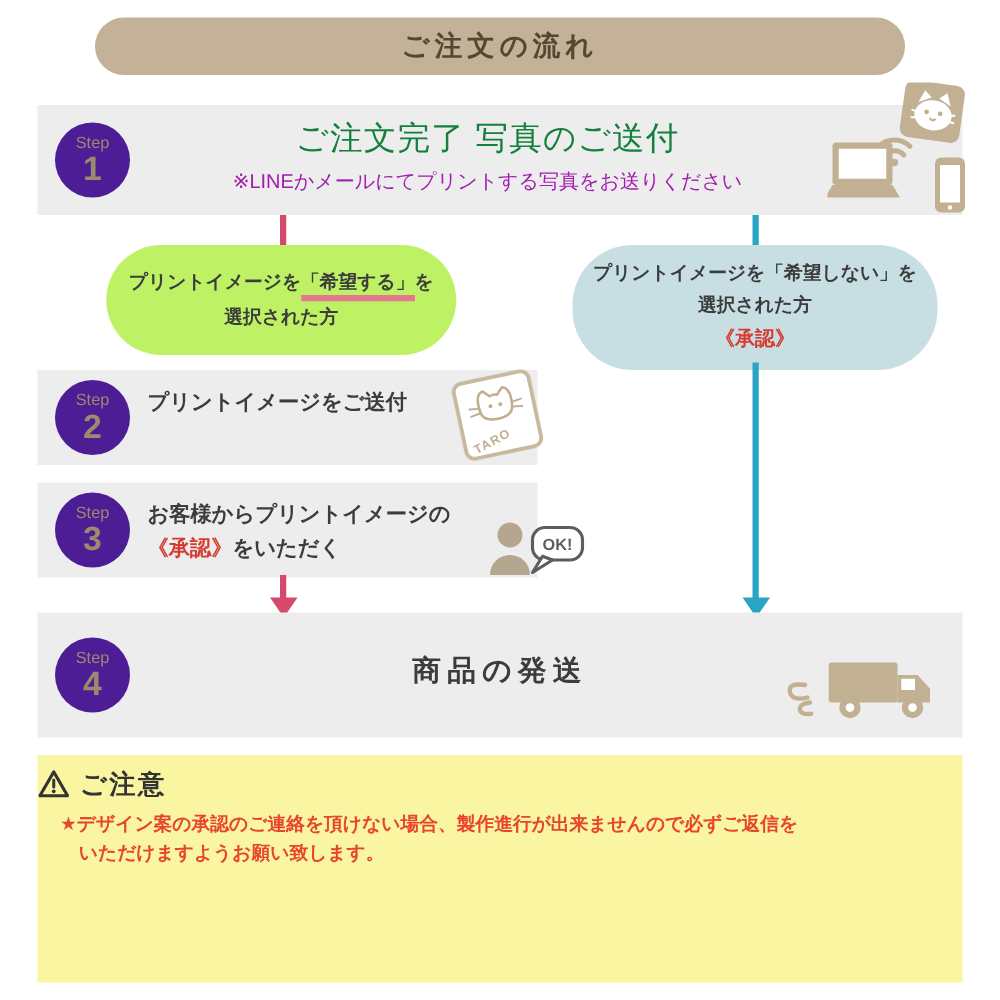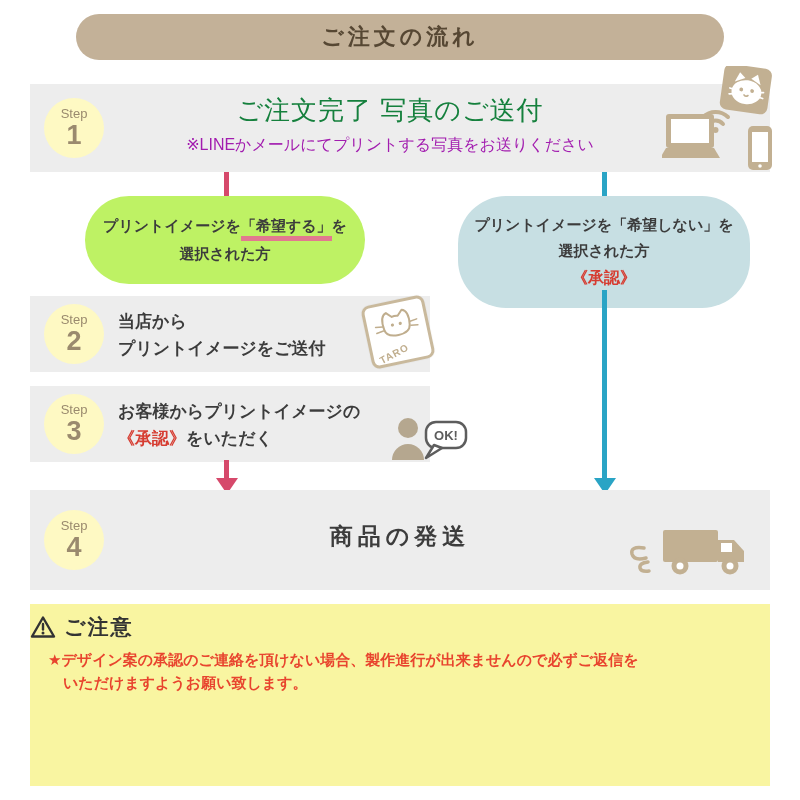--- a/index.html
+++ b/index.html
@@ -17,21 +17,21 @@
   }
 
   
   .step-box { background:#ededed; }
   .box1 { left:30px; top:84px;  width:740px; height:88px; }
   .box2 { left:30px; top:296px; width:400px; height:76px; }
   .box3 { left:30px; top:386px; width:400px; height:76px; }
   .box4 { left:30px; top:490px; width:740px; height:100px; }
 
   .step-circle {
-    width:60px; height:60px; background:#fef9c3; border-radius:50%;
+    width:60px; height:60px; background:#4c1d95; border-radius:50%;
     display:flex; flex-direction:column; align-items:center; justify-content:center;
     color:#9a8a6e;
   }
   .step-circle .lbl { font-size:13px; line-height:1.1; }
   .step-circle .num { font-size:27px; font-weight:bold; line-height:1.05; }
   .c1 { left:44px; top:98px; }
   .c2 { left:44px; top:304px; }
   .c3 { left:44px; top:394px; }
   .c4 { left:44px; top:510px; }
 
@@ -47,21 +47,21 @@
   .blue   { background:#2aa4c5; }
   .arrow-head { position:absolute; width:0; height:0;
     border-left:11px solid transparent; border-right:11px solid transparent; }
   .arrow-red  { border-top:16px solid #d6496b; }
   .arrow-blue { border-top:16px solid #2aa4c5; }
 
   
   .bubble { display:flex; flex-direction:column; align-items:center; justify-content:center;
     text-align:center; font-size:15px; font-weight:bold; color:#3c3c3c; line-height:1.75; }
   .bubble-pink { left:85px; top:196px; width:280px; height:88px; background:#bef264; border-radius:44px; }
-  .bubble-blue { left:458px; top:196px; width:292px; height:112px; background:#c7dfe3; border-radius:48px; }
+  .bubble-blue { left:458px; top:196px; width:292px; height:100px; background:#c7dfe3; border-radius:48px; }
   .hl-pink { border-bottom:5px solid #e2798f; display:inline-block; line-height:1.25; }
   .red-approval { color:#d63c31; font-size:16px; font-weight:bold; }
 
   .step-lines { font-size:17px; font-weight:bold; line-height:1.6; color:#3c3c3c; }
   .s2-text { left:118px; top:308px; }
   .s3-text { left:118px; top:398px; }
 
   
   .taro-card { left:366px; top:300px; width:64px; height:64px; background:#fff;
     border:3px solid #c9b99c; border-radius:8px; transform:rotate(-12deg);
@@ -149,21 +149,20 @@
     <div>選択された方</div>
     <div class="red-approval">《承認》</div>
   </div>
 
   <div class="abs step-box box2"></div>
   <div class="abs step-circle c2">
     <span class="lbl">Step</span>
     <span class="num">2</span>
   </div>
   <div class="abs step-lines s2-text">
-    <div>当店から</div>
     <div>プリントイメージをご送付</div>
   </div>
   <div class="abs taro-card">
     <svg width="58" height="40" viewBox="0 0 58 40" style="position:absolute; left:0; top:2px;">
       <path d="M16 22 Q14 8 21 6 L26 11 Q29 10 32 11 L37 6 Q44 8 42 22 Q41 30 29 30 Q17 30 16 22 Z" stroke="#c0ae8e" stroke-width="2" fill="none" stroke-linejoin="round"></path>
       <circle cx="25" cy="19" r="1.6" fill="#c0ae8e"></circle>
       <circle cx="33" cy="19" r="1.6" fill="#c0ae8e"></circle>
       <path d="M8 18 L15 19 M8 24 L15 23 M50 18 L43 19 M50 24 L43 23" stroke="#c0ae8e" stroke-width="1.5" stroke-linecap="round"></path>
     </svg>
     <span class="taro-label">TARO</span>

